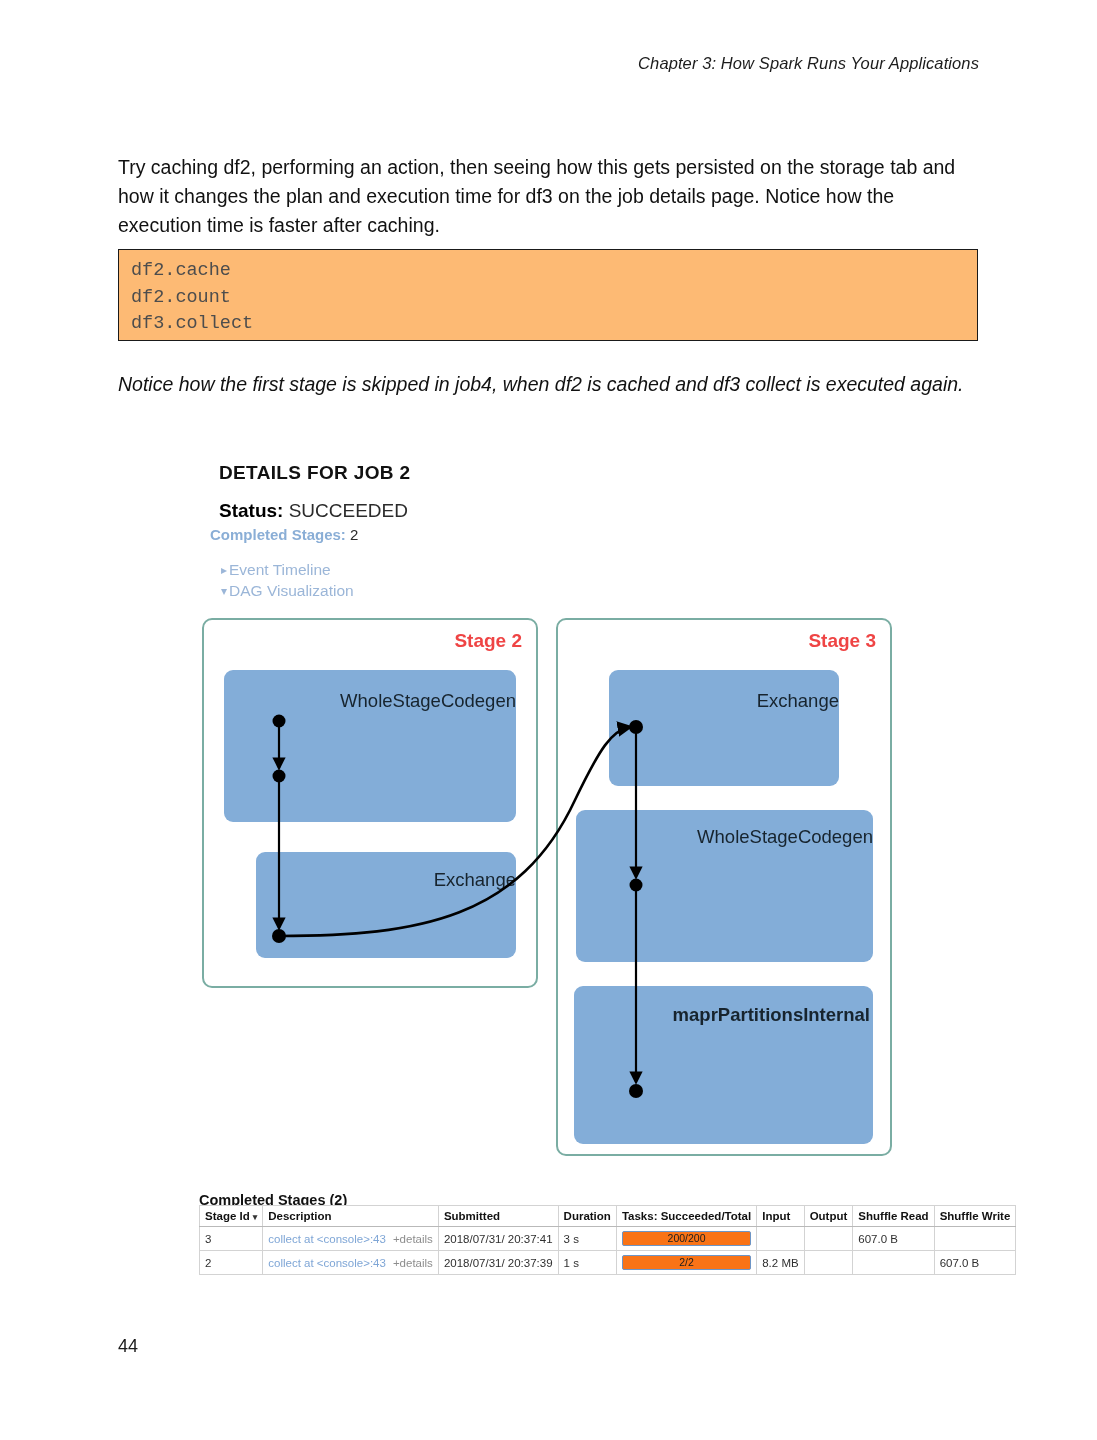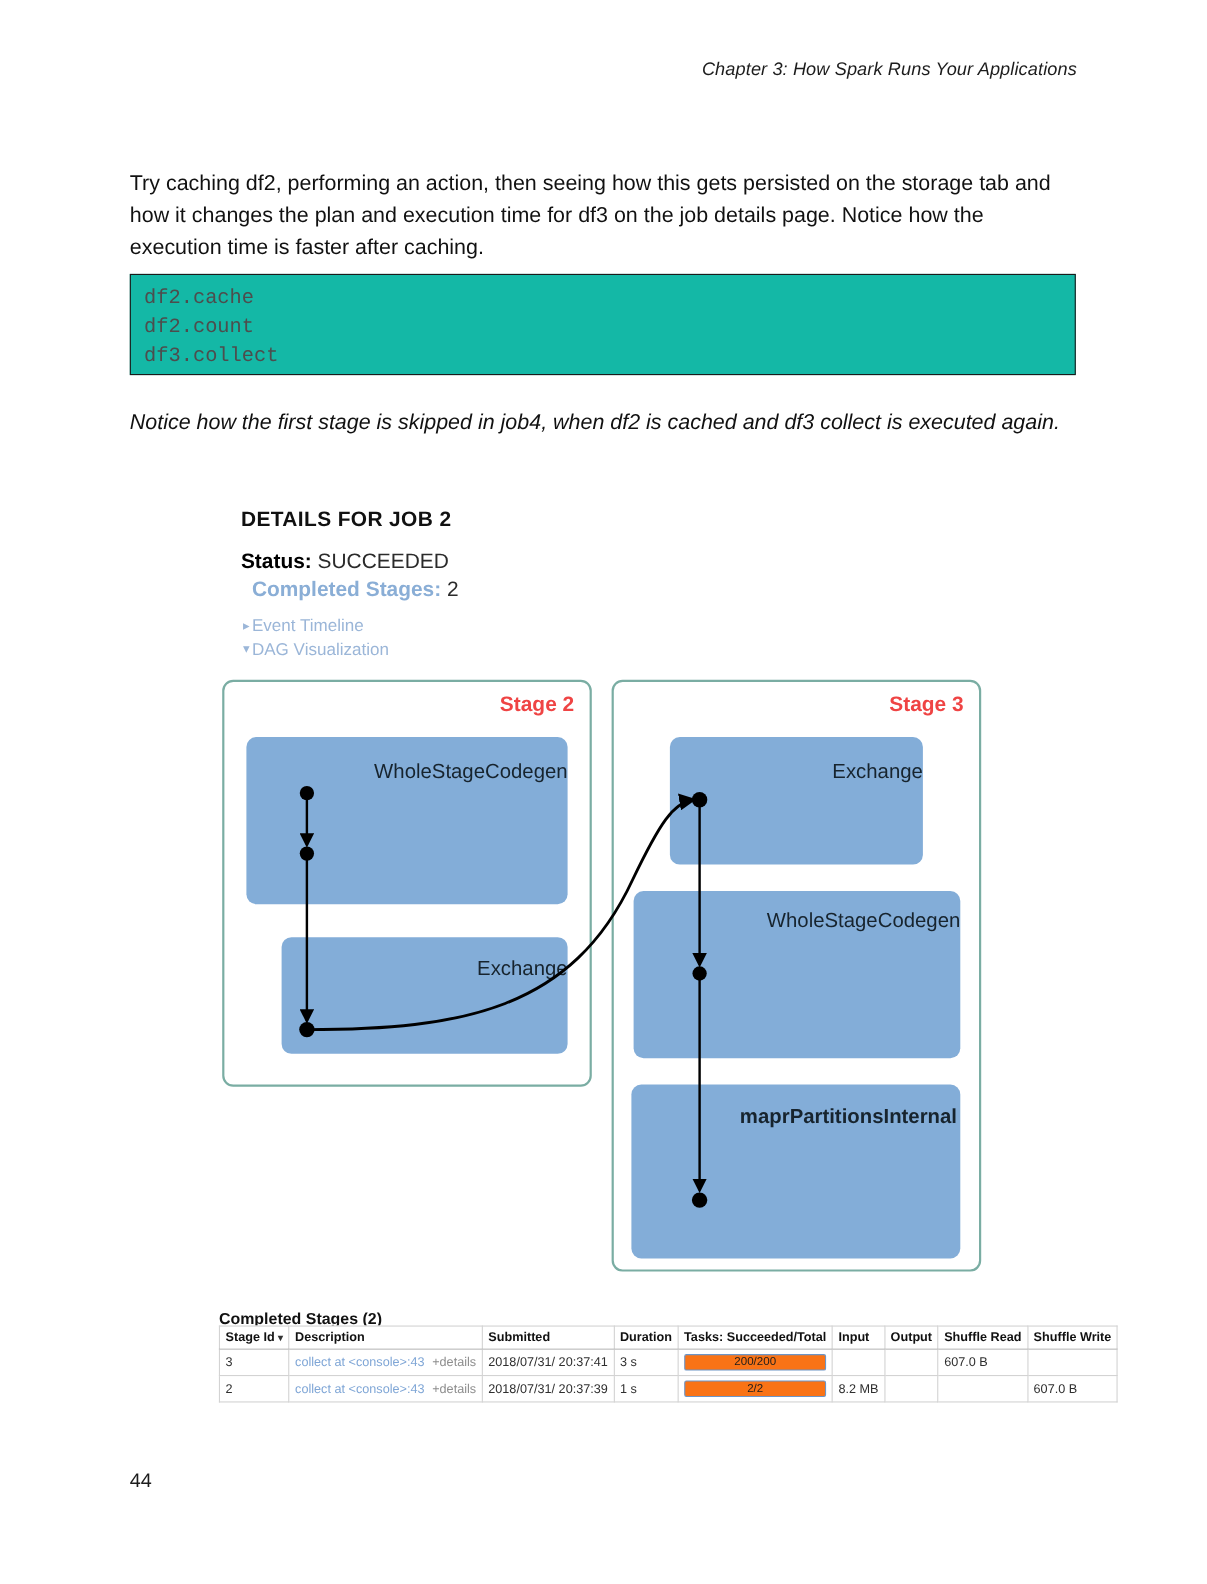--- a/index.html
+++ b/index.html
@@ -39,21 +39,21 @@
   #para-2 { top: 370px; font-style: italic; }
 
   
   .codeblock {
     position: absolute;
     left: 118px;
     top: 249px;
     width: 860px;
     height: 92px;
     border: 1.4px solid #1a1a1a;
-    background: #14b8a6;
+    background: #fdba74;
     padding: 8px 0 0 12px;
   }
   .codeblock .codeline {
     font-family: "Liberation Mono", "DejaVu Sans Mono", monospace;
     font-size: 18.5px;
     line-height: 26.5px;
     color: #4d4d4d;
     white-space: pre;
   }
 
@@ -70,23 +70,23 @@
   .status-line {
     position: absolute;
     left: 219px;
     top: 500px;
     font-size: 19px;
     color: #2b2b2b;
   }
   .status-line .k { font-weight: bold; color:#000000; }
   .stages-line {
     position: absolute;
-    left: 229px;
+    left: 210px;
     top: 526px;
-    font-size: 19px;
+    font-size: 15px;
     color: #2b2b2b;
   }
   .stages-line .k { font-weight: bold; color:#8aaed6; }
 
   .toggle-link {
     position: absolute;
     left: 221px;
     font-size: 15.5px;
     color: #9bb6d8;
     white-space: nowrap;

